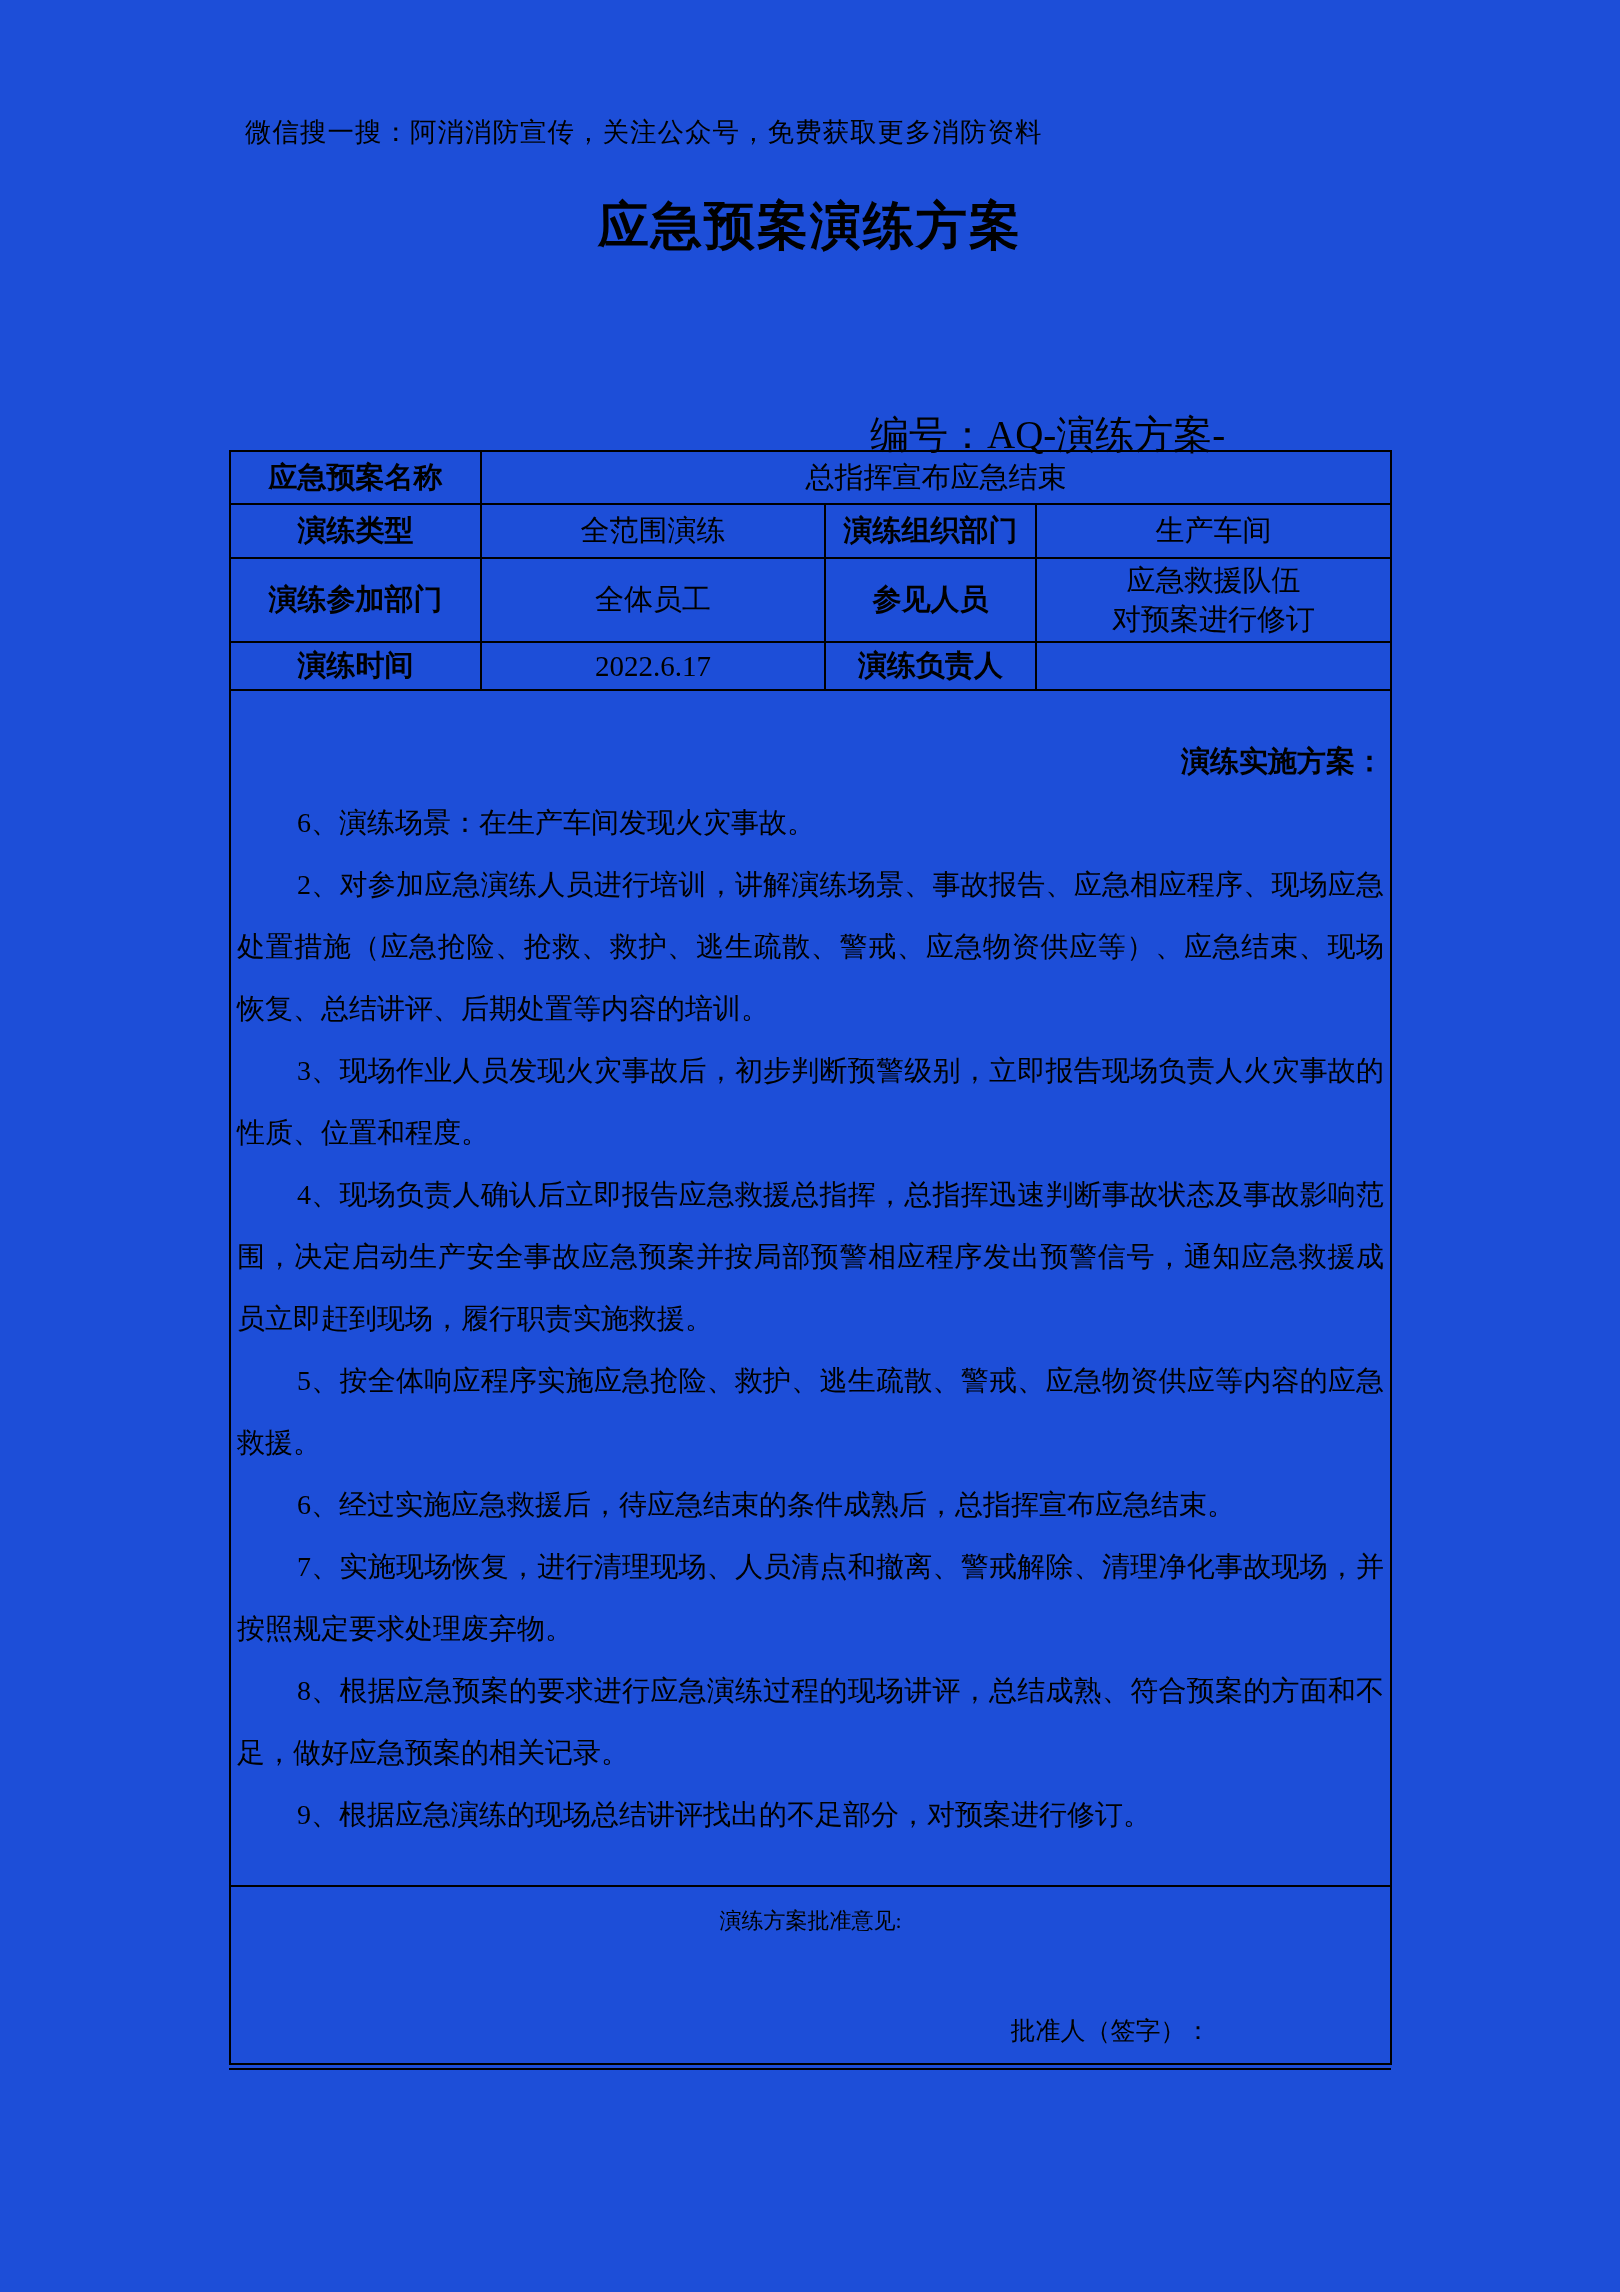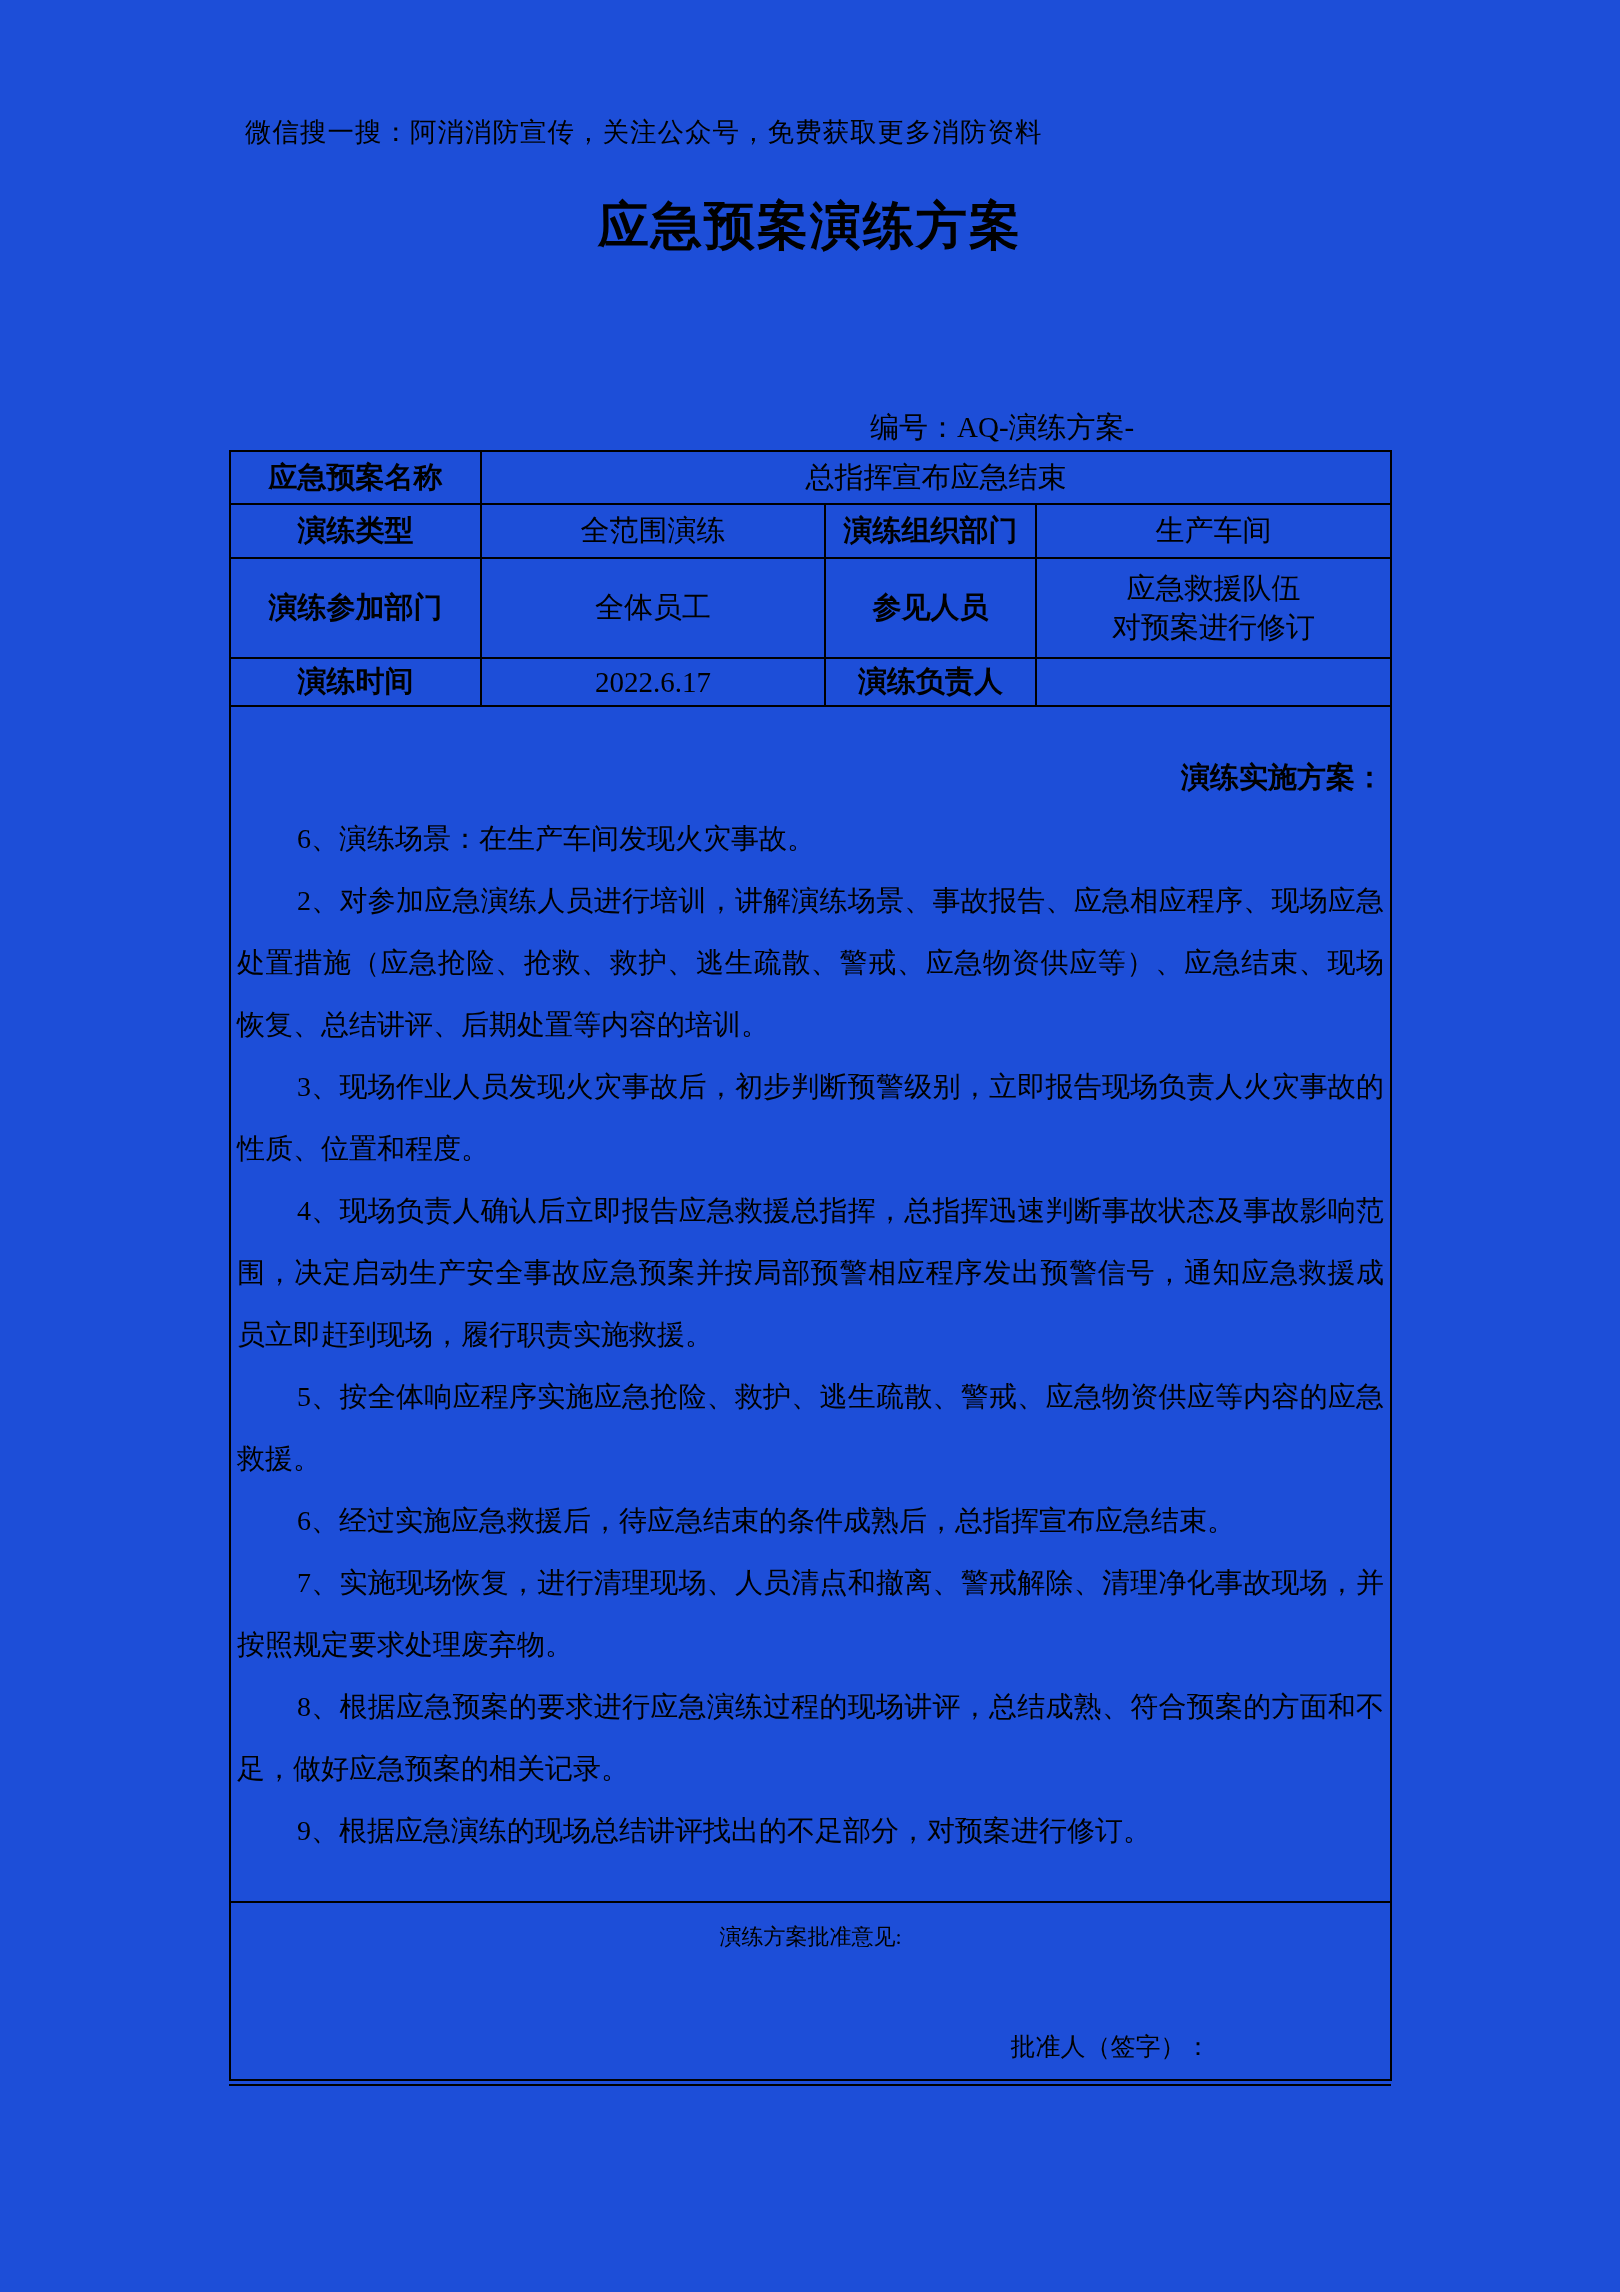--- a/index.html
+++ b/index.html
@@ -28,21 +28,21 @@
     top: 192px;
     text-align: center;
     font-size: 51px;
     font-weight: bold;
     letter-spacing: 2px;
   }
   .doc-number {
     position: absolute;
     left: 870px;
     top: 408px;
-    font-size: 29px;
+    font-size: 39px;
     white-space: nowrap;
   }
   .tbl-wrap {
     position: absolute;
     left: 229px;
     top: 450px;
     width: 1162px;
     
     border-bottom: 2px solid #000;
     padding-bottom: 2.9px;
@@ -123,21 +123,21 @@
       </tr>
 
       <tr>
         <td class="lbl" style="height:54px">演练类型</td>
         <td>全范围演练</td>
         <td class="lbl">演练组织部门</td>
         <td>生产车间</td>
       </tr>
 
       <tr>
-        <td class="lbl" style="height:100px">演练参加部门</td>
+        <td class="lbl" style="height:84px">演练参加部门</td>
         <td>全体员工</td>
         <td class="lbl">参见人员</td>
         <td>
           <div class="val-lines">
             <div>应急救援队伍</div>
             <div>对预案进行修订</div>
           </div>
         </td>
       </tr>
 

